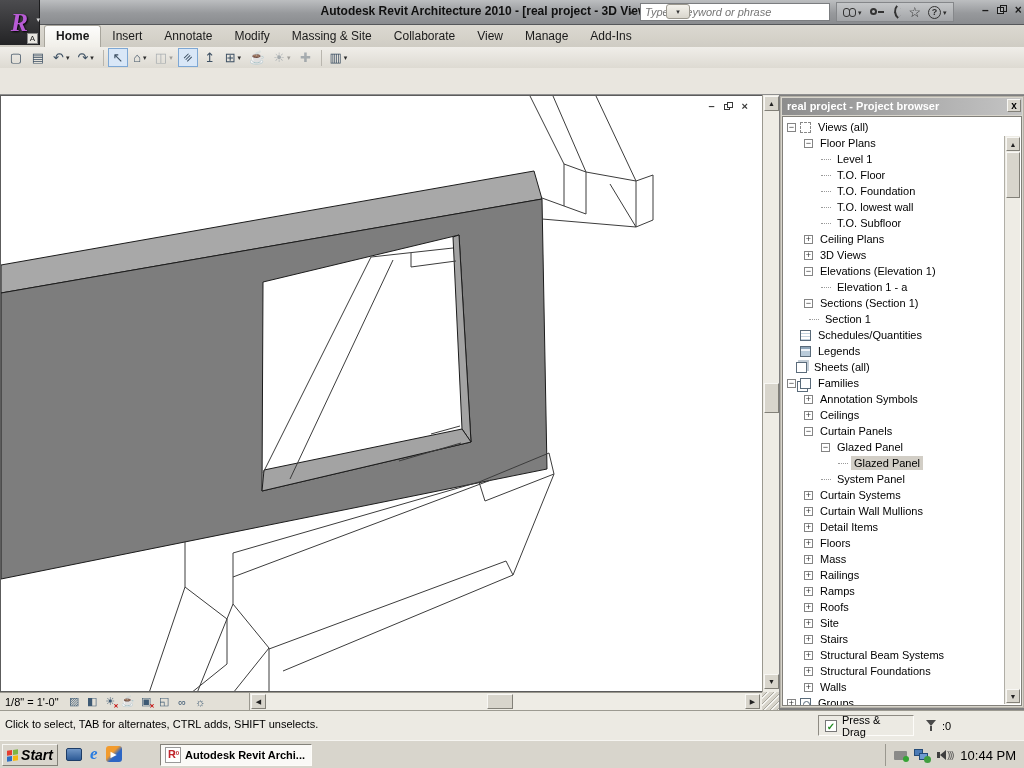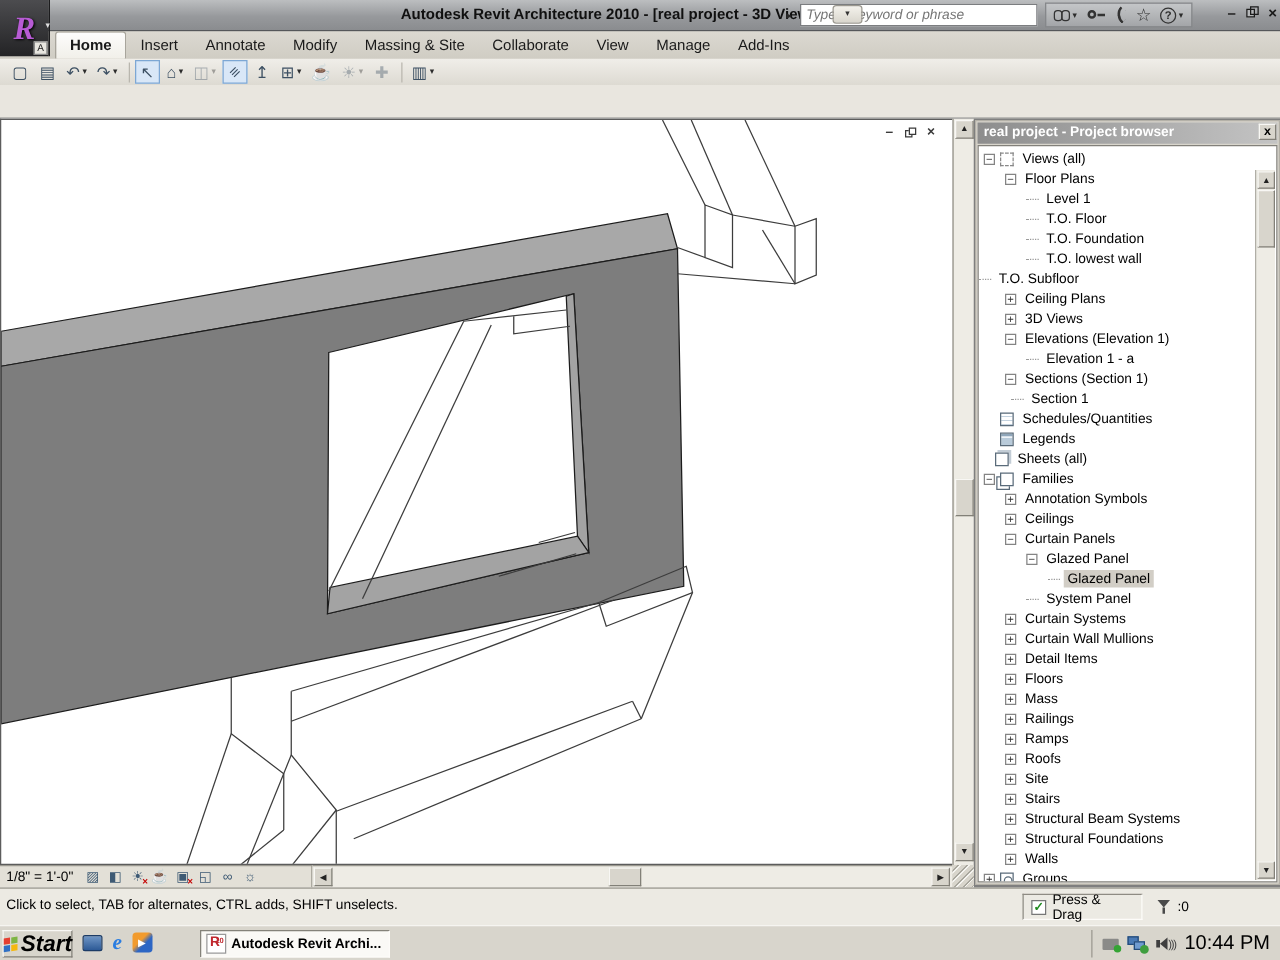--- a/index.html
+++ b/index.html
@@ -133,21 +133,21 @@
   .sb-filter{left:918px;width:102px;border-color:transparent;}
   .chk{width:12px;height:12px;border:1px solid #777;background:#fff;font-size:10px;line-height:11px;
     text-align:center;color:#1f8a1f;font-weight:bold;}
   .funnel{display:flex;flex-direction:column;align-items:center;width:12px;}
   .funnel b{width:0;height:0;border-left:5px solid transparent;border-right:5px solid transparent;border-top:6px solid #4a4a4a;}
   .funnel u{width:2px;height:5px;background:#4a4a4a;}
 
   
   .taskbar{left:0;top:740px;width:1024px;height:28px;background:#d8d5cc;border-top:1px solid #f6f5f1;}
   .startbtn{position:absolute;left:2px;top:3px;width:56px;height:22px;display:flex;align-items:center;
-    justify-content:center;gap:3px;font-weight:bold;font-size:18px;font-style:italic;}
+    justify-content:center;gap:3px;font-weight:bold;font-size:14px;font-style:italic;}
   .flag{display:grid;grid-template-columns:5px 5px;grid-template-rows:5px 5px;gap:1px;transform:skewY(-8deg);}
   .flag i{display:block;}
   .ql{position:absolute;left:66px;top:4px;display:flex;gap:8px;align-items:center;}
   .ql-desktop{width:16px;height:13px;background:linear-gradient(#6f96c6,#2d5a96);border:1px solid #1d3c66;border-radius:2px;}
   .ql-ie{font-family:"Liberation Serif",serif;font-style:italic;font-weight:bold;font-size:17px;color:#2a7de1;line-height:18px;}
   .ql-wmp{width:16px;height:16px;border-radius:3px;background:linear-gradient(135deg,#f29b2d 40%,#2d66c4 60%);
     display:flex;align-items:center;justify-content:center;color:#fff;font-size:8px;}
   .taskbtn{position:absolute;left:160px;top:3px;width:152px;height:22px;background:#faf9f6;
     border:1px solid;border-color:#84827a #fdfcf9 #fdfcf9 #84827a;display:flex;align-items:center;
     gap:4px;padding:0 4px;font-weight:bold;font-size:11px;white-space:nowrap;overflow:hidden;}
@@ -159,21 +159,21 @@
   .tr-dev{width:13px;height:9px;background:#8a8a88;border-radius:1px;position:relative;}
   .tr-dev::after{content:"";position:absolute;right:-2px;bottom:-2px;width:6px;height:6px;border-radius:50%;background:#35a435;}
   .tr-net{position:relative;width:16px;height:13px;}
   .tr-net b{position:absolute;left:0;top:0;width:9px;height:7px;background:#4a7ab5;border:1px solid #244b78;}
   .tr-net u{position:absolute;left:5px;top:4px;width:9px;height:7px;background:#6f9bd0;border:1px solid #244b78;}
   .tr-net i{position:absolute;right:-1px;bottom:-1px;width:7px;height:7px;border-radius:50%;background:#3f9e3f;}
   .tr-vol{display:flex;align-items:center;}
   .tr-vol b{width:3px;height:6px;background:#3f3f3f;}
   .tr-vol u{width:0;height:0;border-top:5px solid transparent;border-bottom:5px solid transparent;border-right:6px solid #3f3f3f;}
   .tr-vol span{font-size:9px;color:#3f3f3f;letter-spacing:-1px;margin-left:1px;}
-  .clock{font-size:16px;}
+  .clock{font-size:13px;}
 </style>
 </head>
 <body>
 
 <div class="screen">
 
   <div class="abs titlebar"></div>
   <div class="abs app-logo">
     <span class="logo-r">R</span>
     <span class="logo-a">A</span>
@@ -386,21 +386,21 @@
             <span class="tlabel">T.O. Floor</span>
           </div>
           <div class="trow" style="padding-left: 38px;">
             <span class="stub"></span>
             <span class="tlabel">T.O. Foundation</span>
           </div>
           <div class="trow" style="padding-left: 38px;">
             <span class="stub"></span>
             <span class="tlabel">T.O. lowest wall</span>
           </div>
-          <div class="trow" style="">
+          <div class="trow" style="padding-left: 38px;">
             <span class="stub"></span>
             <span class="tlabel">T.O. Subfloor</span>
           </div>
           <div class="trow" style="padding-left: 21px;">
             <span class="ebox">+</span>
             <span class="tlabel">Ceiling Plans</span>
           </div>
           <div class="trow" style="padding-left: 21px;">
             <span class="ebox">+</span>
             <span class="tlabel">3D Views</span>

